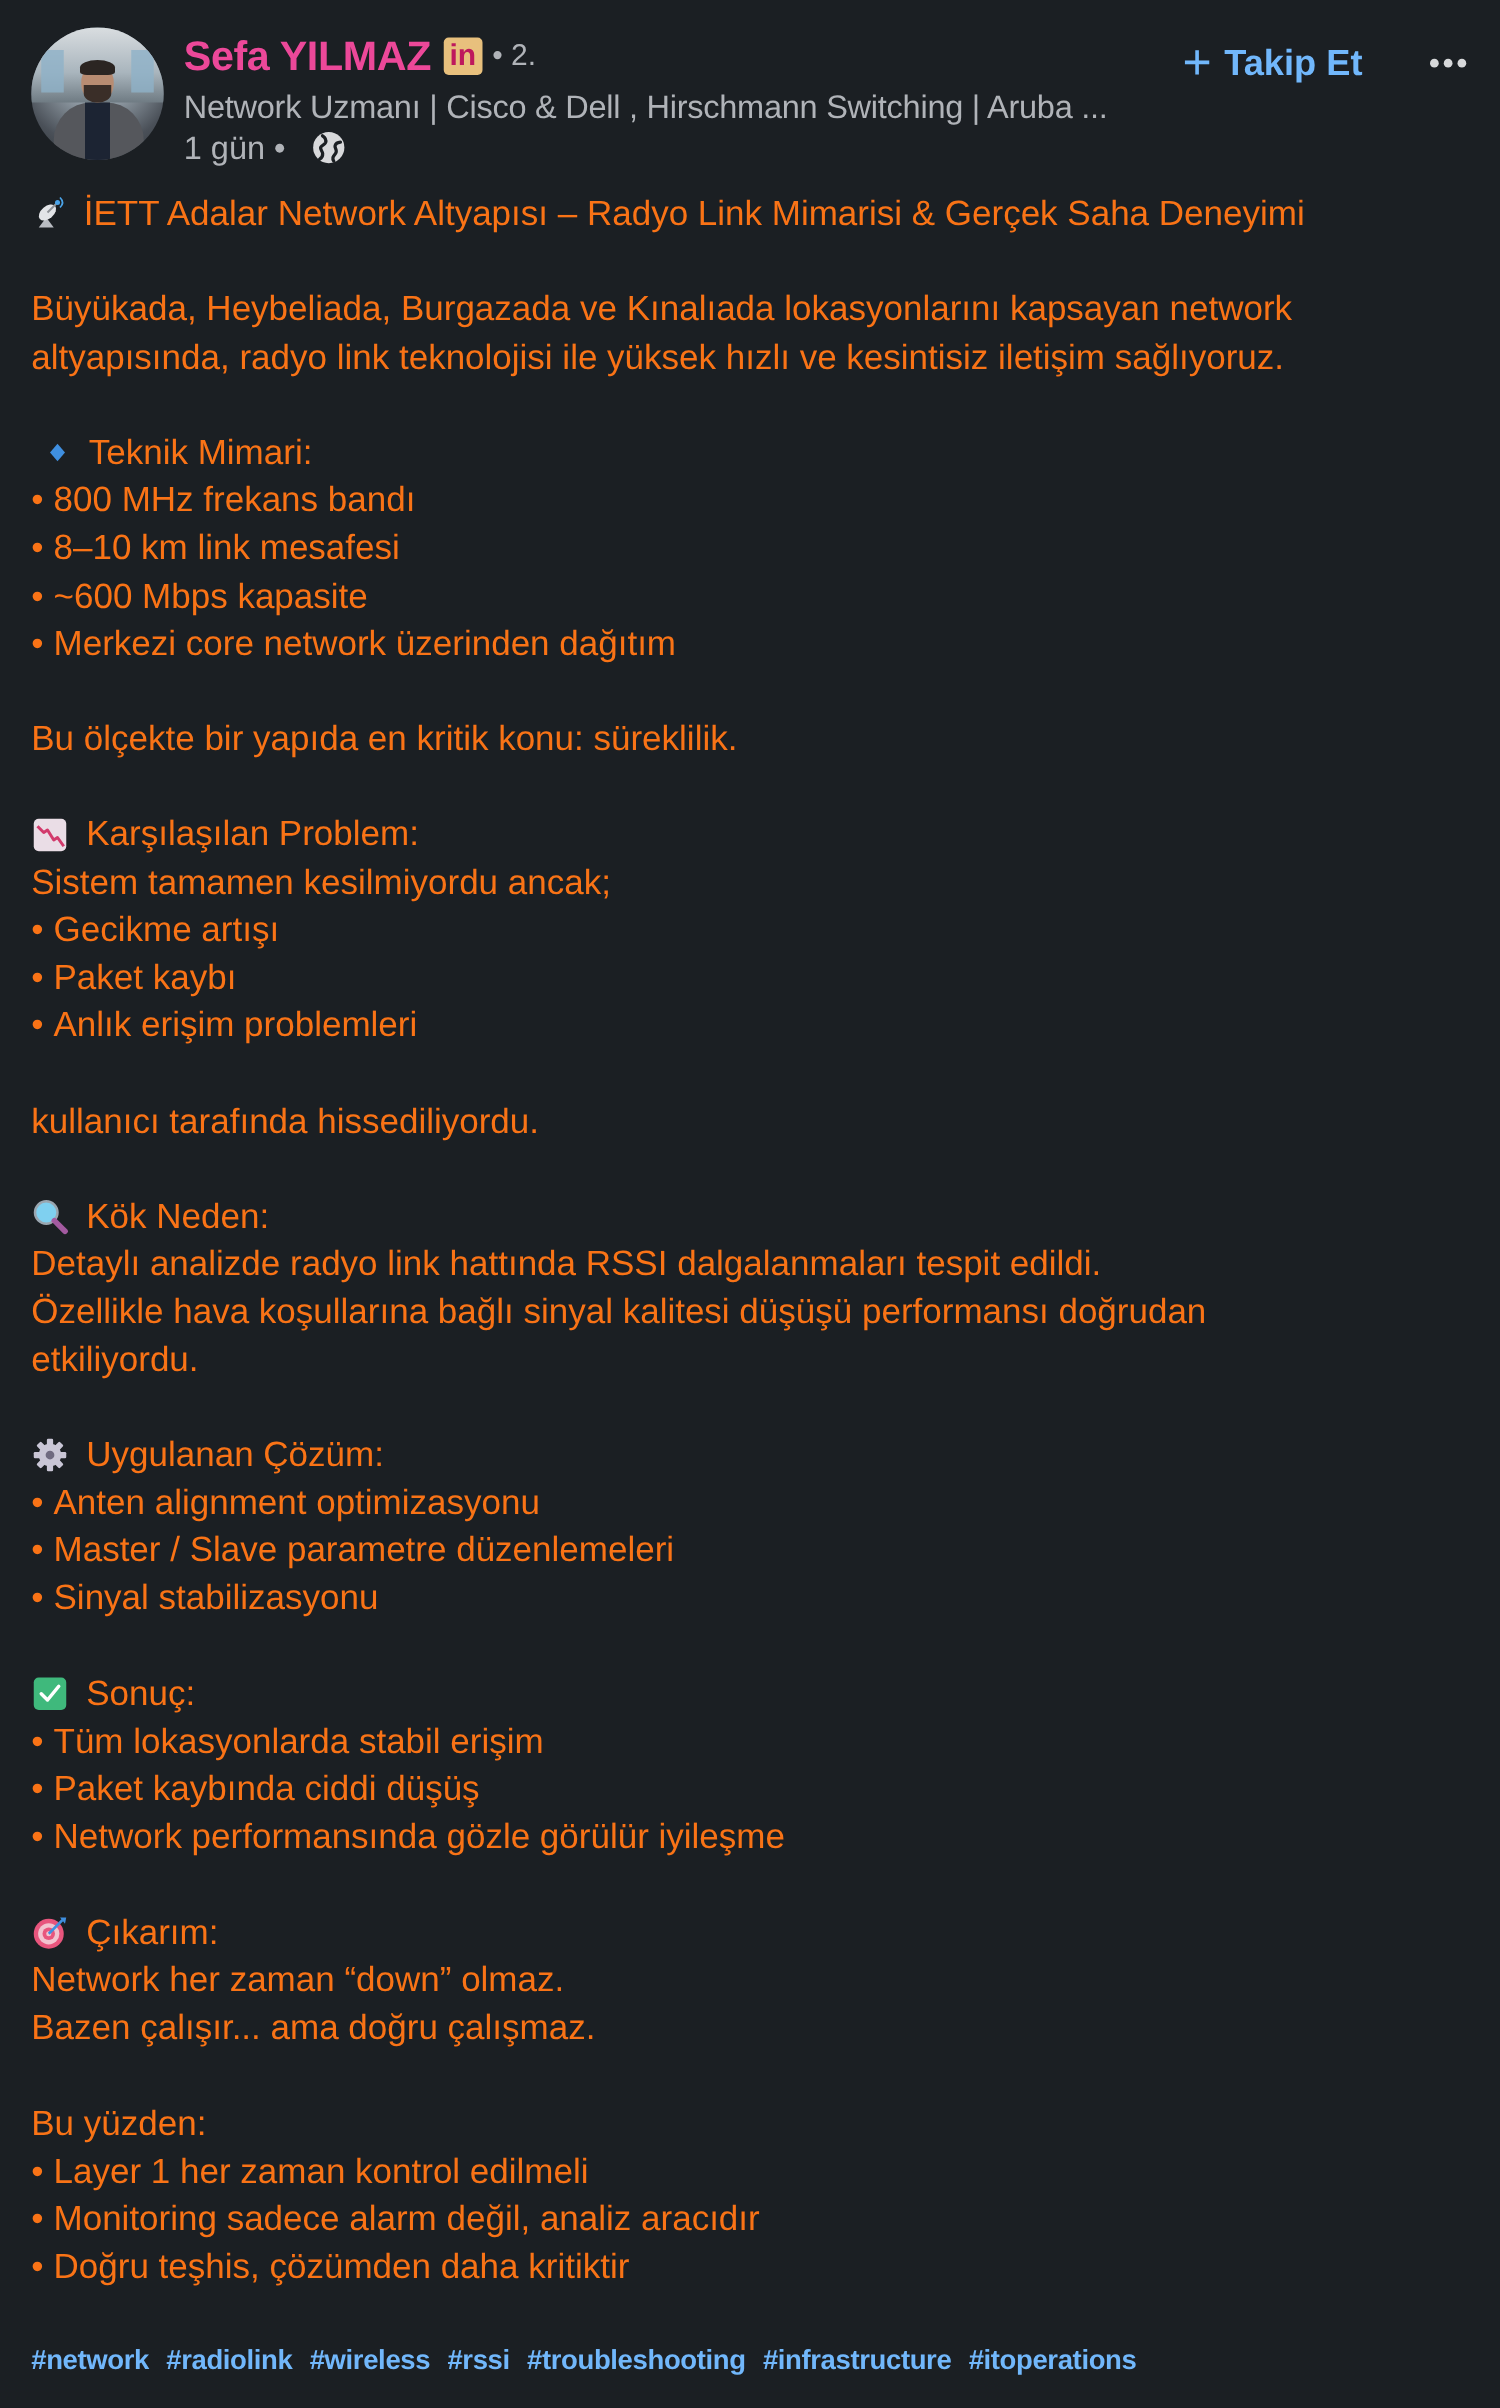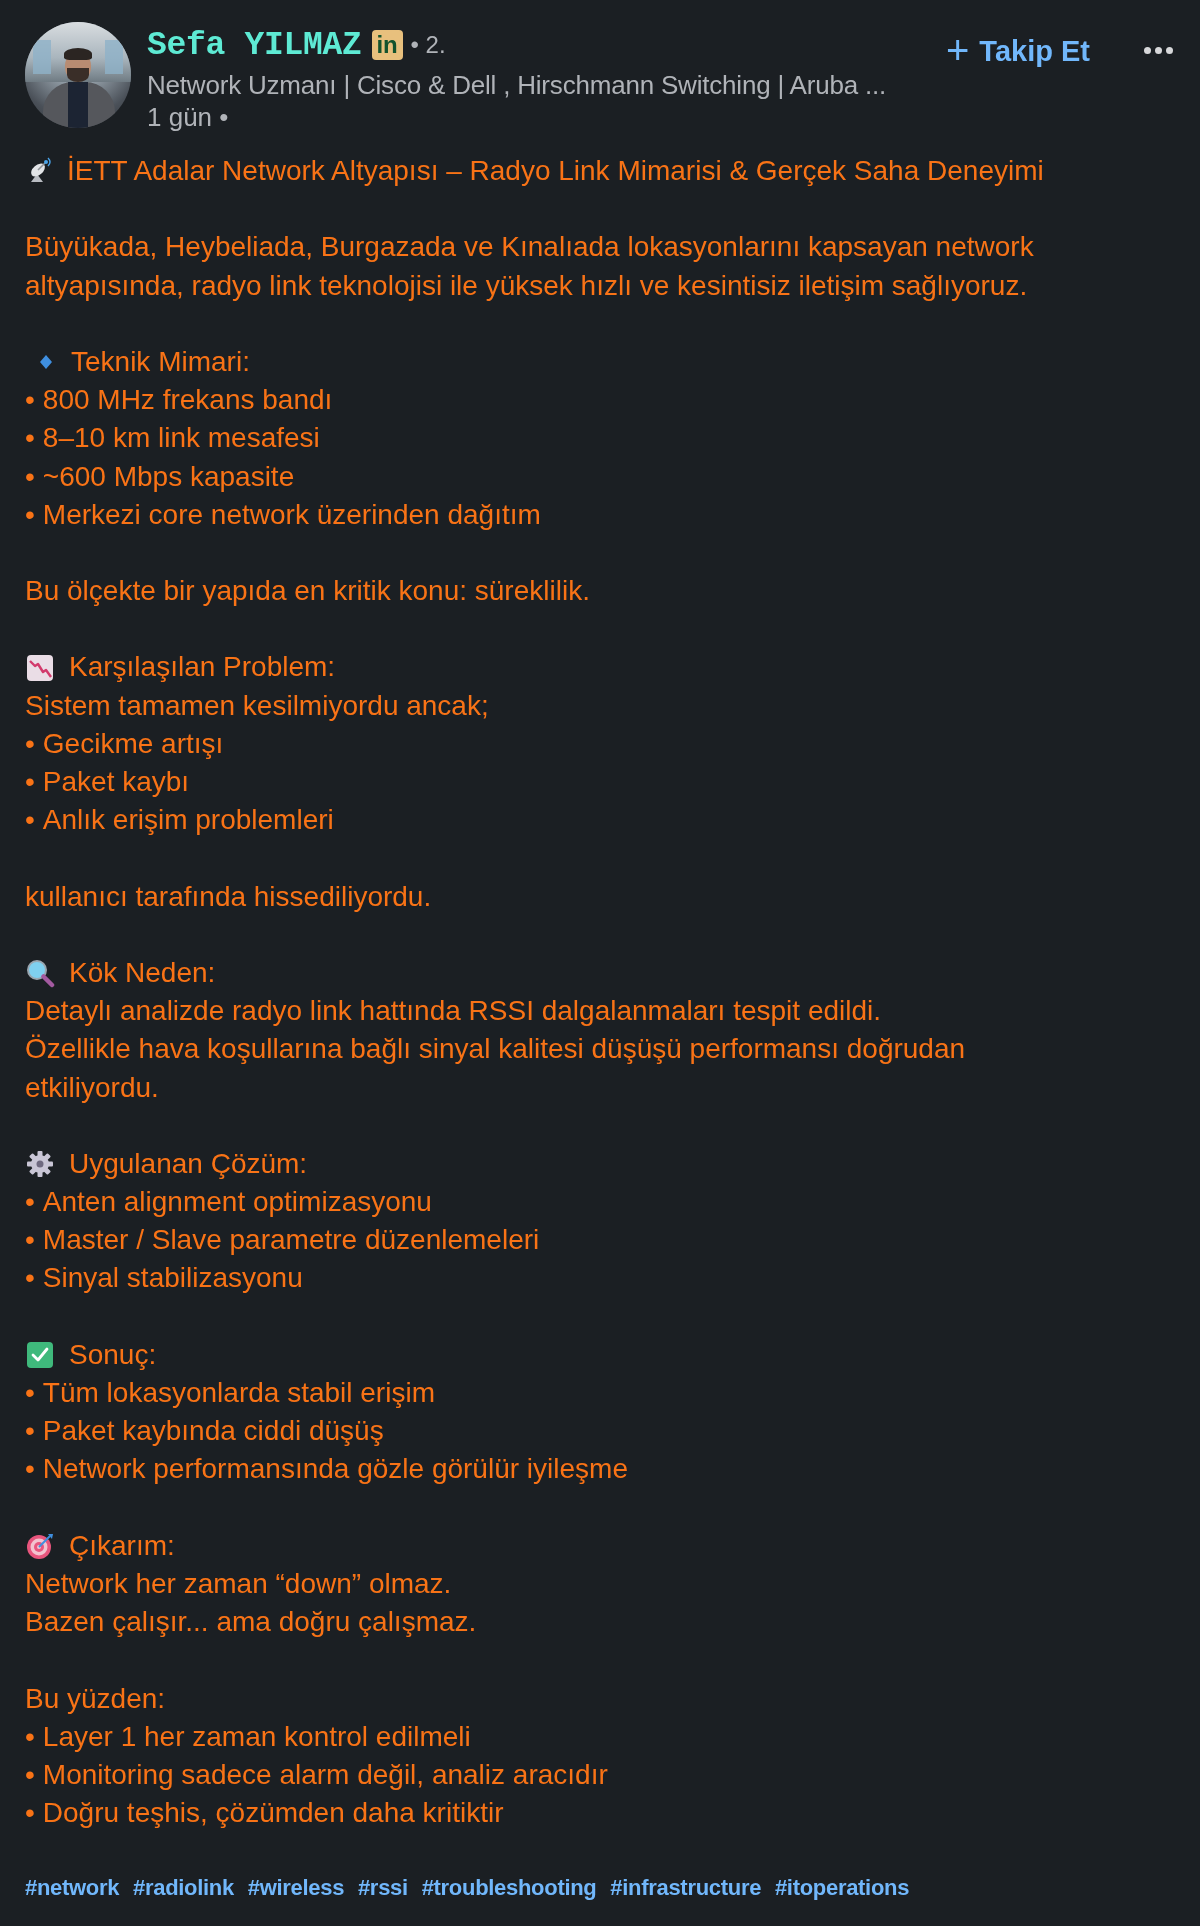--- a/index.html
+++ b/index.html
@@ -29,37 +29,37 @@
     .avatar .hair { position:absolute; left:39px; top:26px; width:28px; height:12px; border-radius:50% 50% 20% 20%; background:#2b2522; }
     .avatar .beard { position:absolute; left:42px; top:46px; width:22px; height:14px; border-radius:0 0 50% 50%; background:#3a2e28; }
     .avatar .body { position:absolute; left:18px; top:60px; width:72px; height:60px; border-radius:30px 30px 0 0; background:#55575c; }
     .avatar .shirt { position:absolute; left:43px; top:60px; width:20px; height:50px; background:#1c2433; }
 
     .name-row {
       position: absolute; left: 147px; top: 24px; height: 42px;
       display: flex; align-items: center; gap: 8px;
     }
     .name {
-      font-size: 33px; font-weight: 700; color: #5eead4; letter-spacing: -0.3px; font-family: Liberation Mono, monospace;
+      font-size: 33px; font-weight: 700; color: #ec4899; letter-spacing: -0.3px;
     }
     .in-badge {
       width: 31px; height: 30px; border-radius: 4px;
-      background: #e8c07d; color: #14532d;
+      background: #e8c07d; color: #be185d;
       font-weight: 700; font-size: 24px; line-height: 30px; text-align: center;
       margin-left: 2px;
     }
     .degree { font-size: 24px; color: #b0b3b8; }
     .headline {
       position: absolute; left: 147px; top: 70px;
       font-size: 26px; color: #b0b3b8; white-space: nowrap; letter-spacing: -0.2px; text-align: center;
     }
     .meta {
       position: absolute; left: 147px; top: 102px; height: 32px;
       display: flex; align-items: center; gap: 20px;
-      font-size: 26px; color: #b0b3b8; flex-direction: column;
+      font-size: 26px; color: #b0b3b8;
     }
     .globe { width: 30px; height: 30px; display:inline-block; }
 
     .follow-btn {
       position: absolute; left: 946px; top: 30px; height: 42px;
       display: flex; align-items: center; gap: 10px;
       color: #71b7fb; font-size: 29px; font-weight: 700; cursor: pointer;
     }
     .follow-btn .plus { font-size: 40px; font-weight: 400; line-height: 1; margin-top: -3px; }
     .more-btn {

